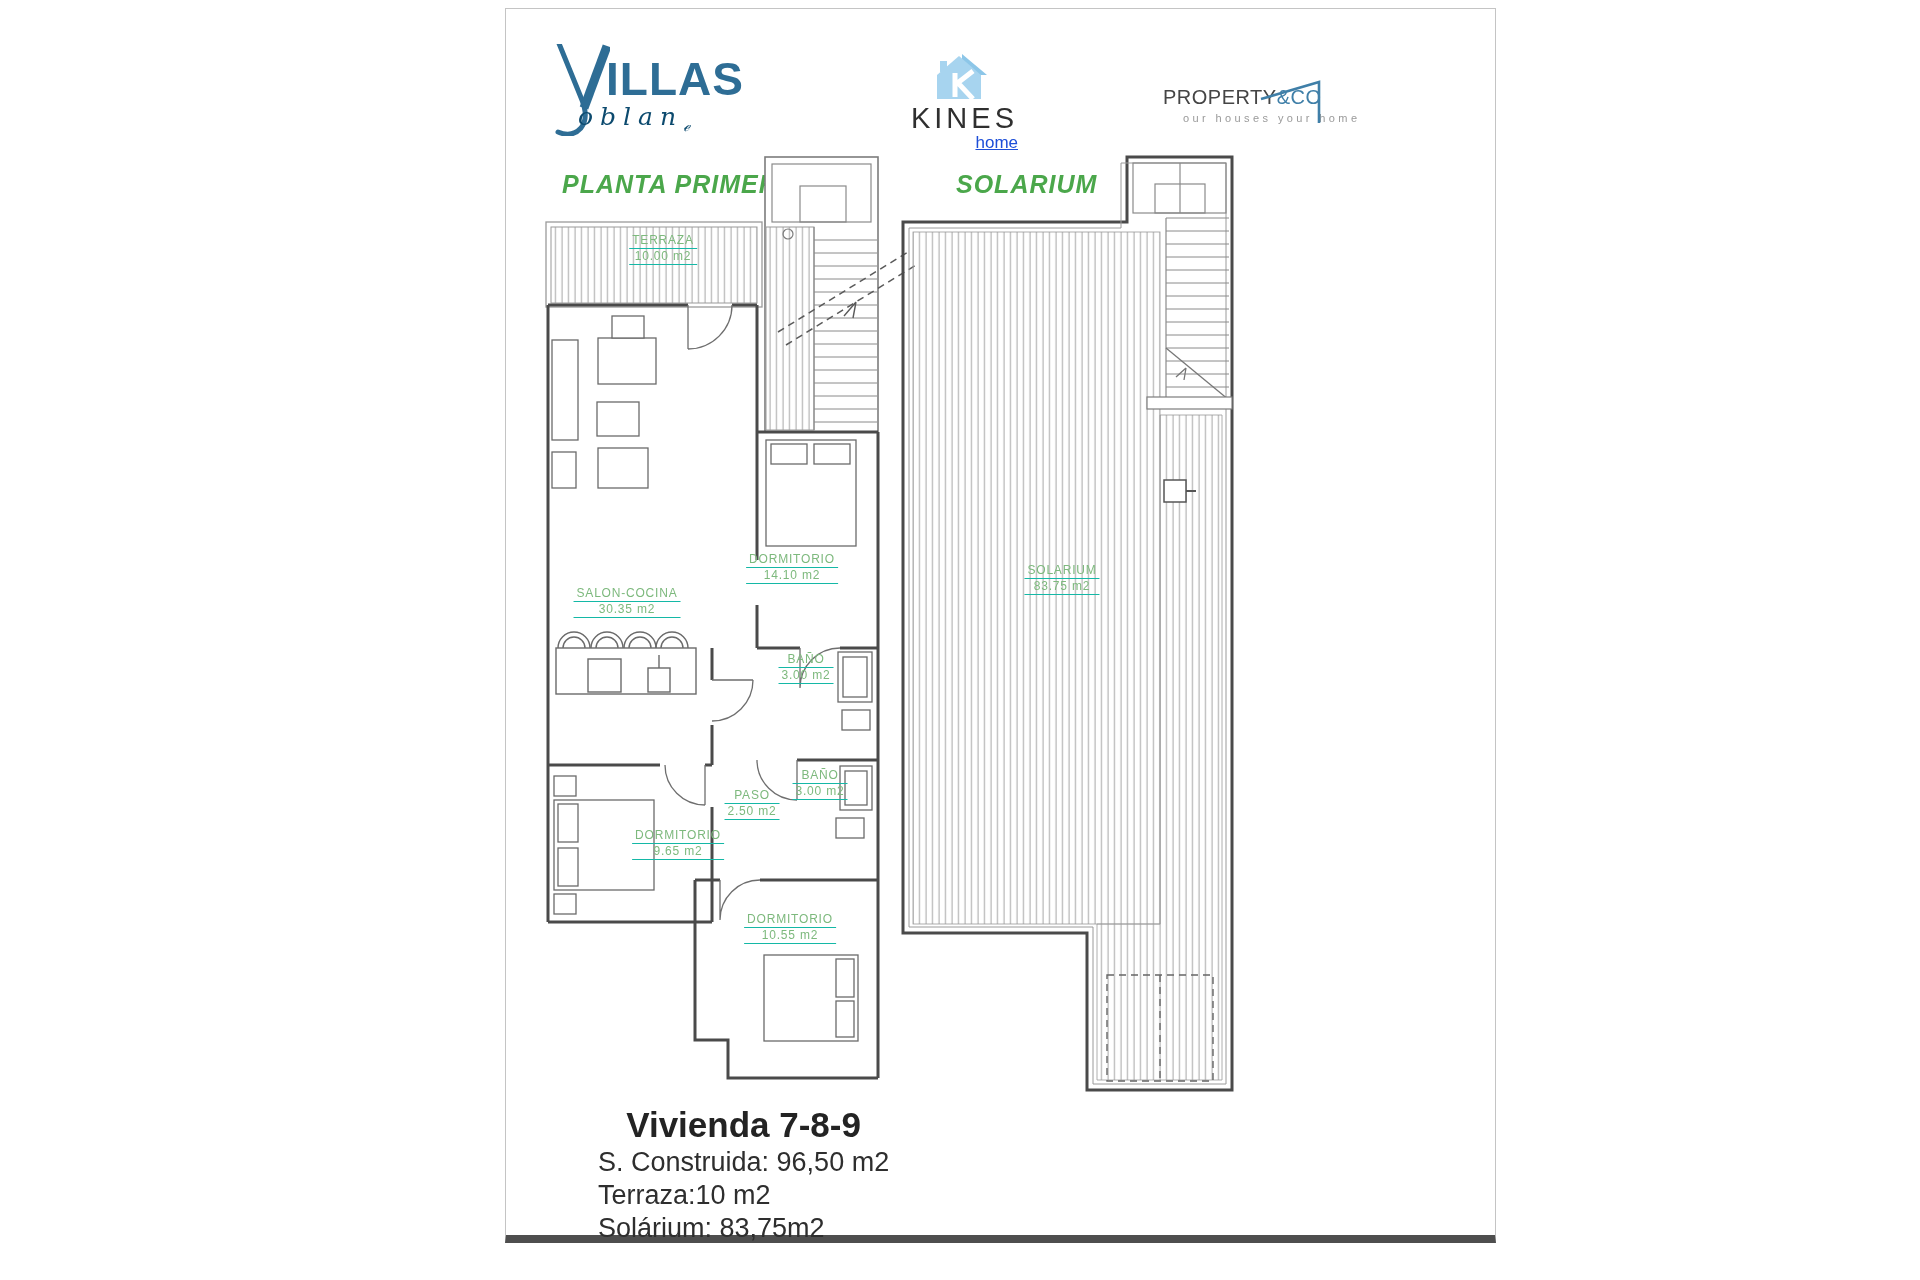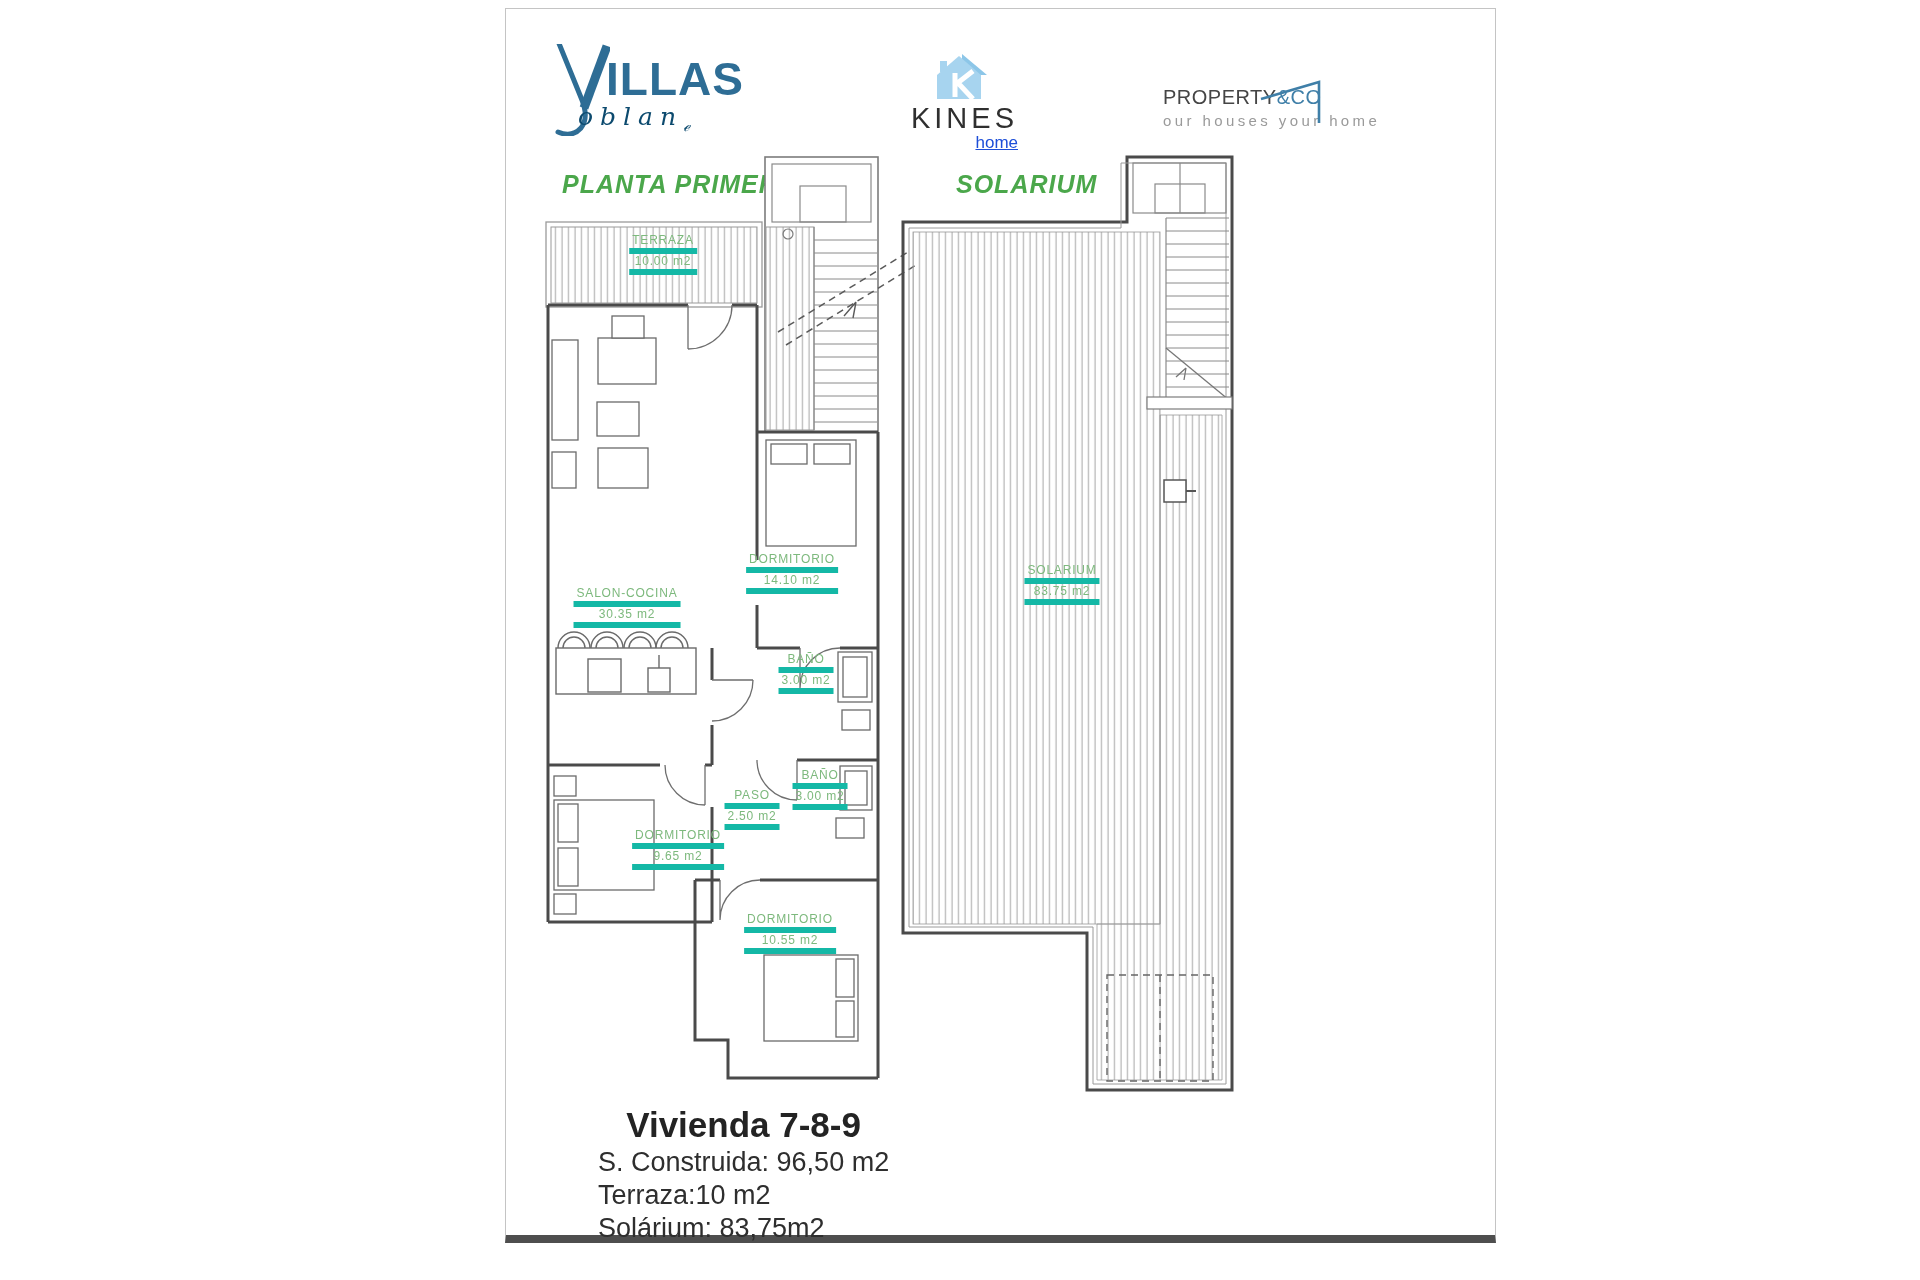--- a/index.html
+++ b/index.html
@@ -14,29 +14,29 @@
                letter-spacing:1px;color:#2e6d95;}
   .villas-script{position:absolute;left:28px;top:58px;font-family:"DejaVu Serif",serif;
                  font-style:italic;font-size:25px;letter-spacing:7px;color:#0c4a6e;}
   .villas-sub{font-size:15px;vertical-align:-6px;letter-spacing:0;}
   .logo-kines{position:absolute;left:908px;top:52px;width:110px;text-align:right;}
   .kines-text{font-size:29px;letter-spacing:4px;color:#2f2f2f;margin-top:2px;}
   .kines-home{font-size:17px;color:#1d4ed8;margin-top:-2px;text-decoration:underline;}
   .logo-property{position:absolute;left:1163px;top:86px;width:220px;}
   .prop-text{font-size:20px;letter-spacing:.5px;color:#454545;}
   .prop-accent{color:#3f7fa8;}
-  .prop-tagline{font-size:15px;letter-spacing:3.4px;color:#9a9a9a;margin-top:3px;}
+  .prop-tagline{font-size:11px;letter-spacing:3.4px;color:#9a9a9a;margin-top:3px;margin-left:20px;}
   .prop-roof{position:absolute;left:96px;top:-13px;}
   
   .plan-title{position:absolute;font-size:25px;font-weight:bold;font-style:italic;
               color:#4ba74b;letter-spacing:1px;}
   
   .rlabel{position:absolute;transform:translateX(-50%);text-align:center;
           font-size:12px;letter-spacing:.8px;color:#7db97d;line-height:14px;white-space:nowrap;}
-  .rl-line{display:block;border-bottom:6px solid #14b8a6;padding:0 3px 1px;}
+  .rl-line{display:block;border-bottom:1px solid #14b8a6;padding:0 3px 1px;}
   
   .summary{position:absolute;left:598px;top:1104px;color:#2e2e2e;}
   .sum-title{font-size:35px;font-weight:bold;color:#232323;line-height:42px;text-align:center;}
   .sum-line{font-size:27px;line-height:33px;}
   svg{display:block;}
 </style>
 </head>
 <body>
 
 <div class="canvas">

